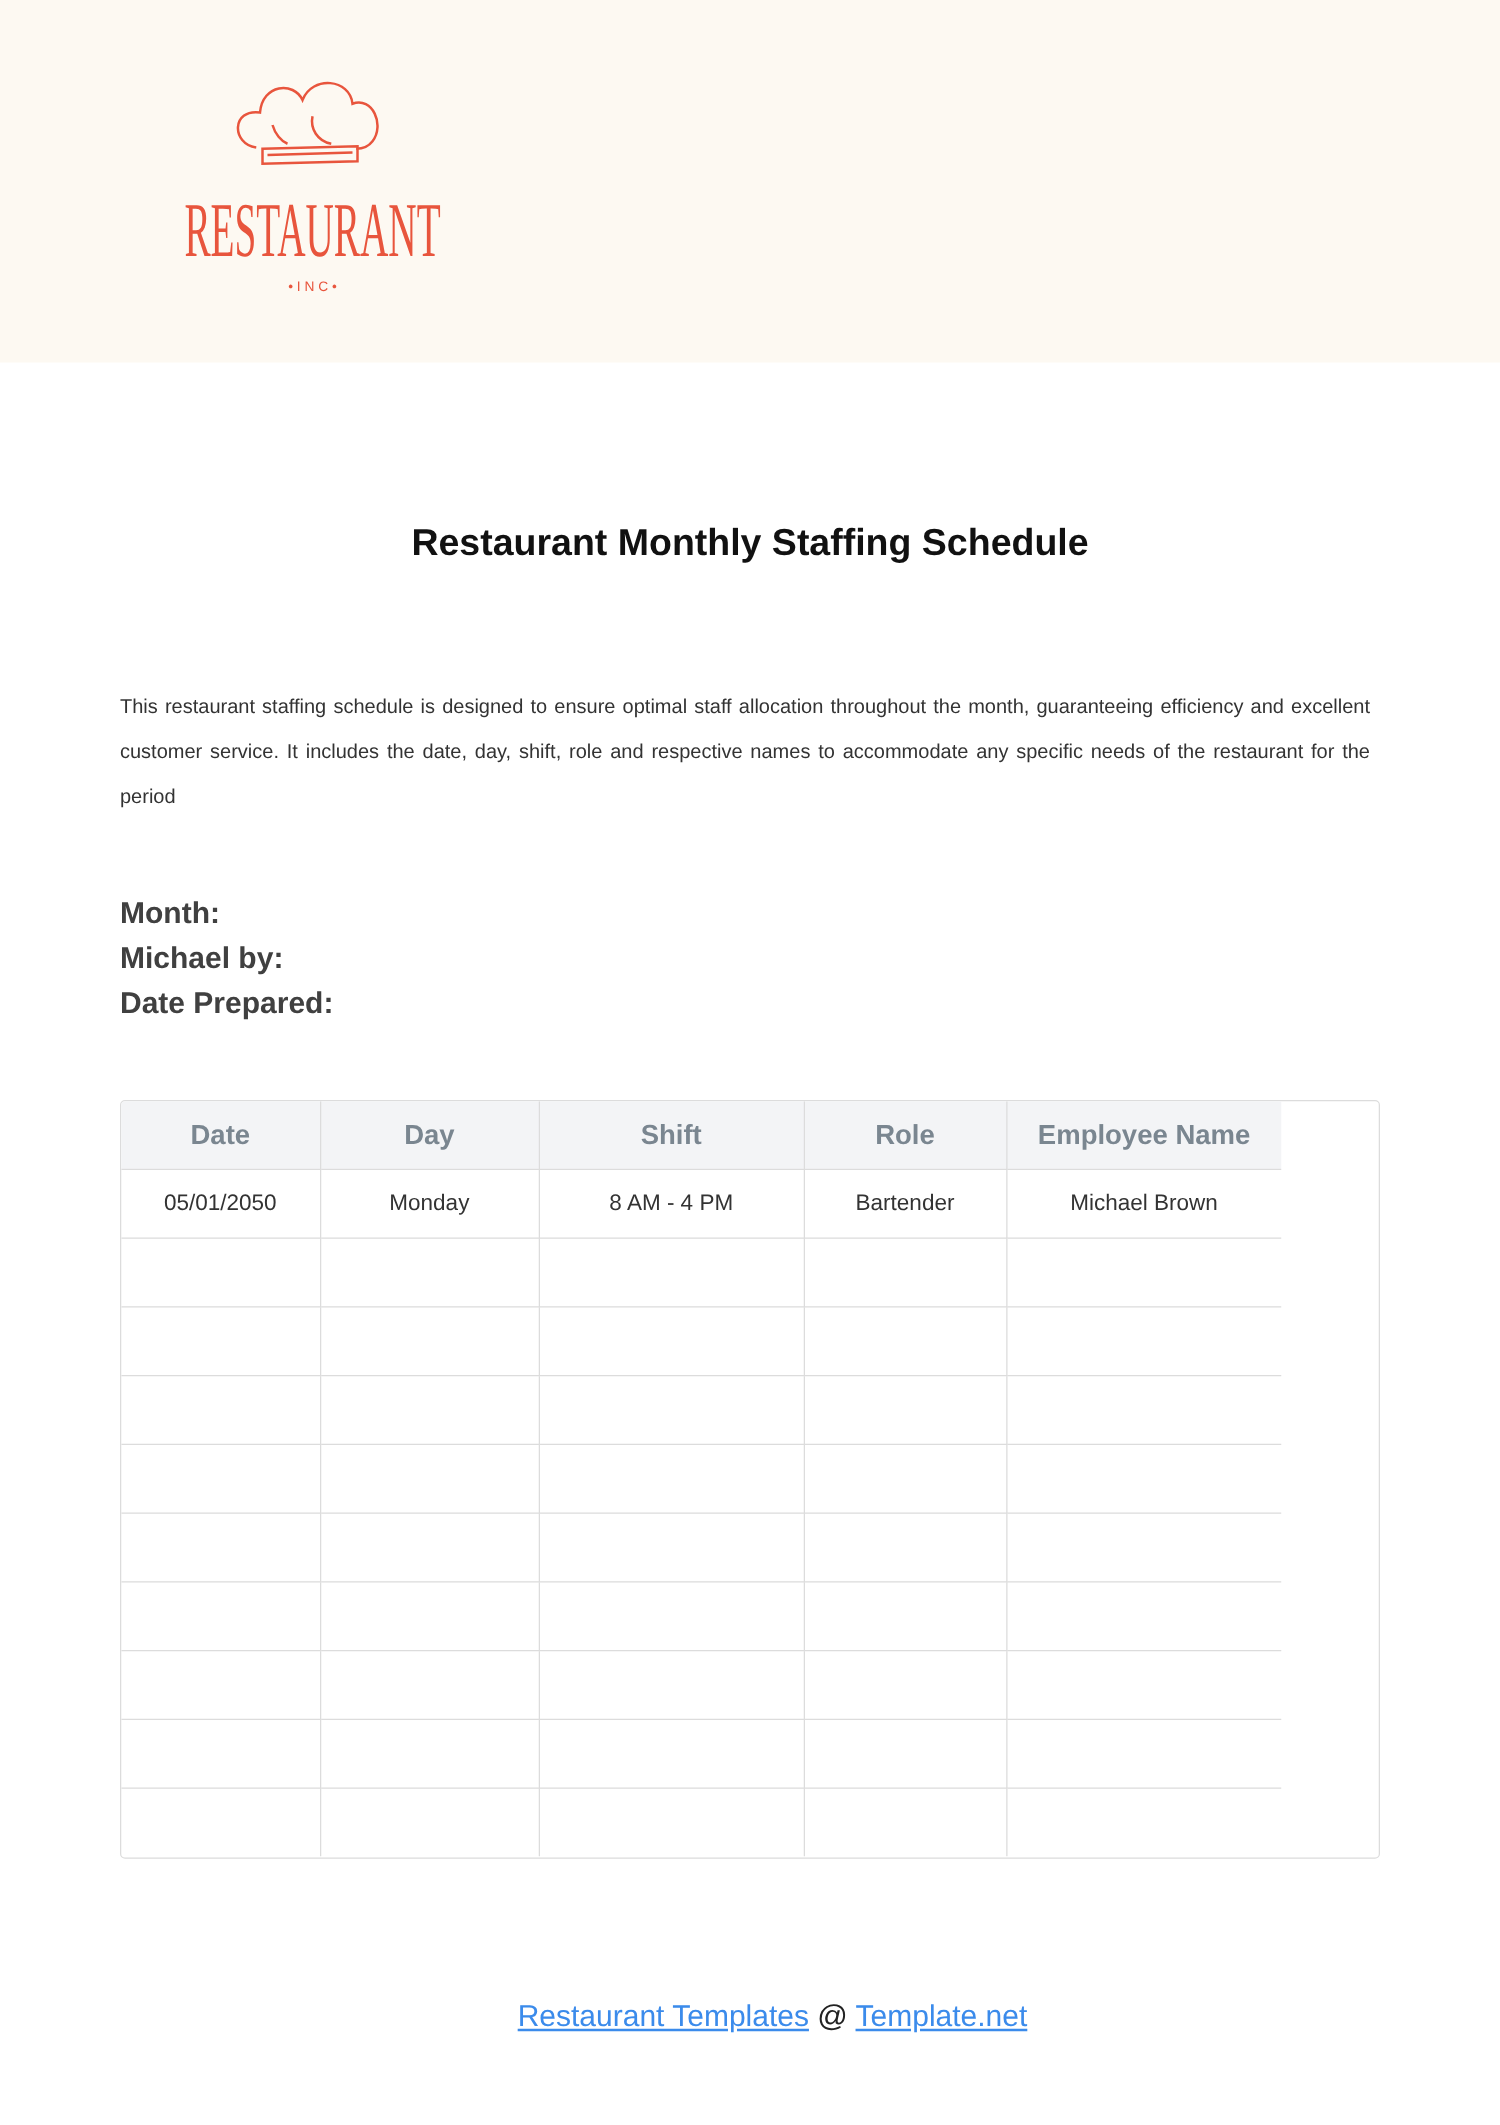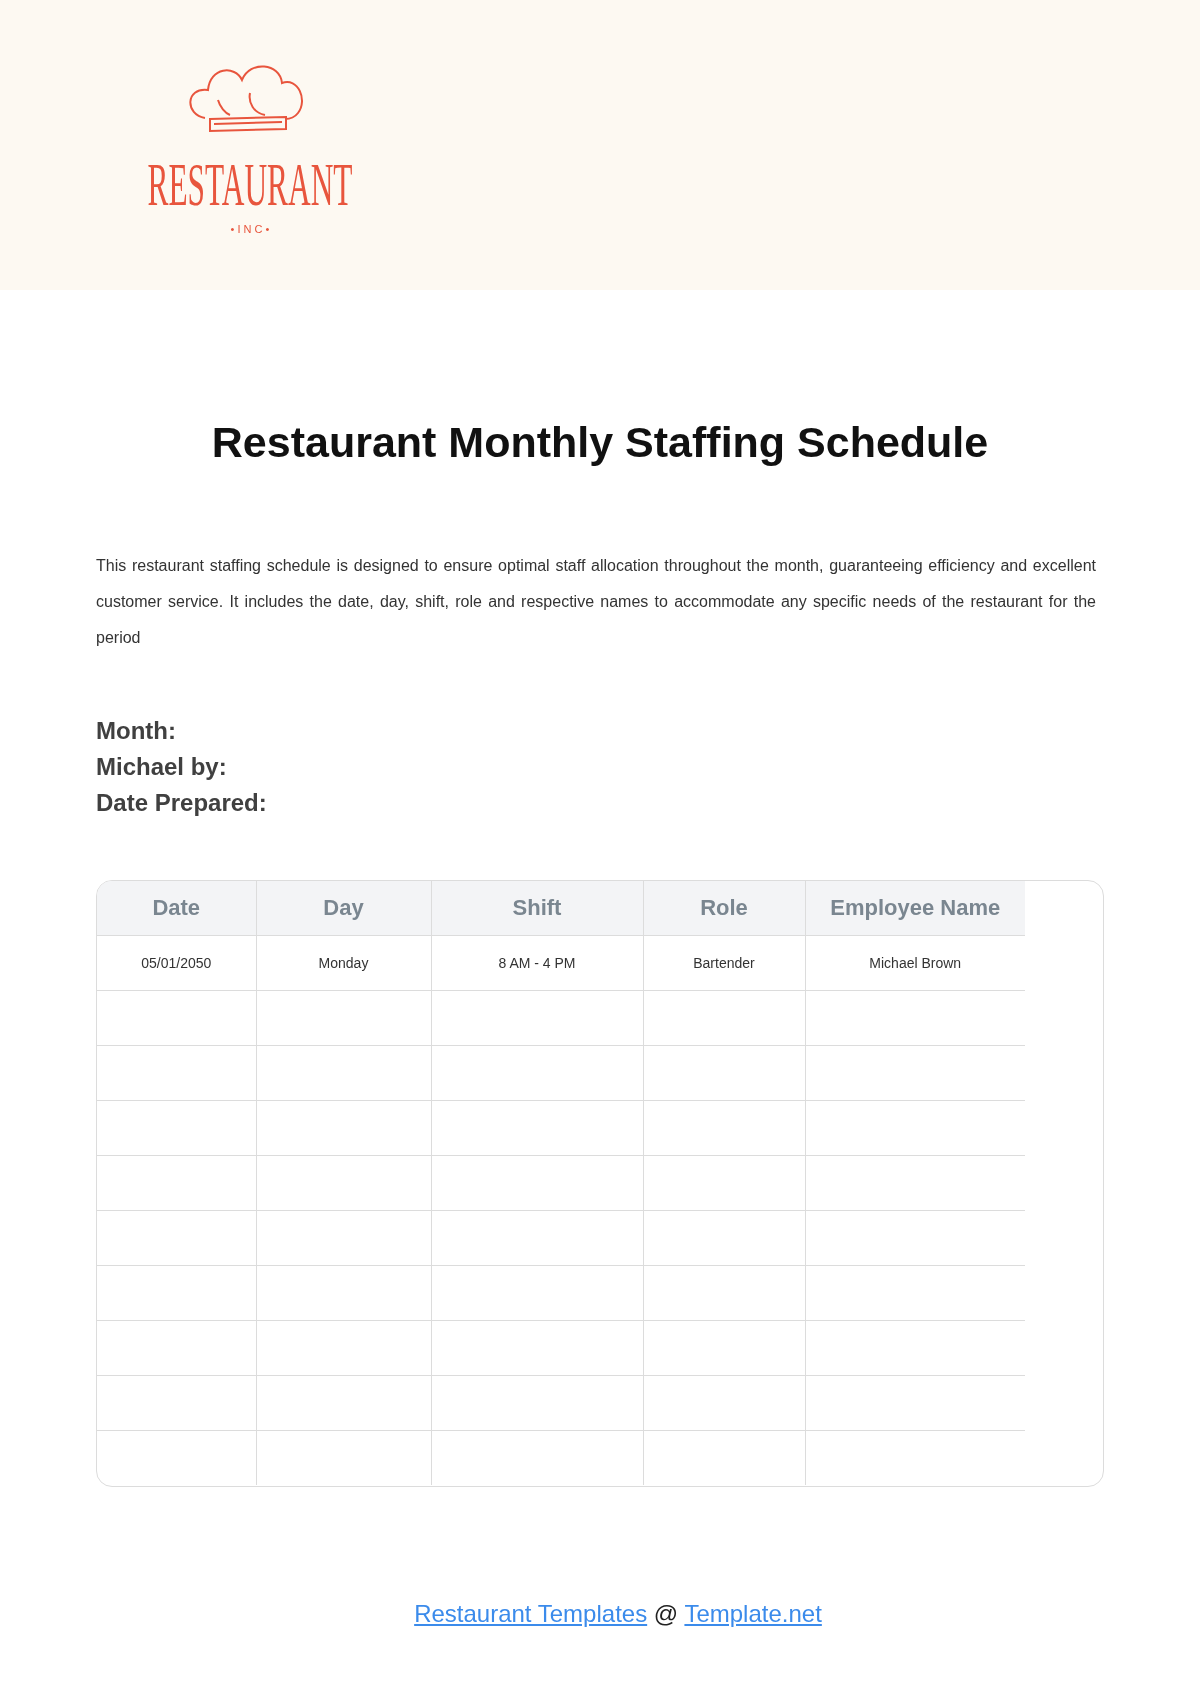--- a/index.html
+++ b/index.html
@@ -3,29 +3,29 @@
 <meta charset="utf-8">
 <style>
   * { box-sizing: border-box; margin: 0; padding: 0; }
   html, body { width: 1200px; height: 1700px; background: #ffffff; }
   body { font-family: "Liberation Sans", sans-serif; color: #1a1a1a; position: relative; overflow: hidden; }
 
   .header { position: absolute; left: 0; top: 0; width: 1200px; height: 290px; background: #fdf9f2; }
   .logo { position: absolute; left: 130px; top: 55px; width: 240px; height: 185px; }
   .contact { position: absolute; right: 140px; top: 80px; text-align: right; font-size: 21px; color: #505050; line-height: 34px; }
 
-  .title { position: absolute; left: 0; top: 418px; width: 1200px; text-align: center; font-size: 43px; font-weight: bold; color: #111; }
+  .title { position: absolute; left: 0; top: 418px; width: 1200px; text-align: center; font-size: 30px; font-weight: bold; color: #111; }
 
   .intro { position: absolute; left: 96px; top: 548px; width: 1000px; font-size: 16px; line-height: 36px; color: #333; text-align: justify; }
 
   .meta { position: absolute; left: 96px; top: 713px; font-size: 24px; font-weight: bold; line-height: 36px; color: #404040; }
 
-  .table-wrap { position: absolute; left: 96px; top: 880px; width: 1008px; height: 607px; border: 1.5px solid #dcdcdc; border-radius: 16px; overflow: hidden; }
+  .table-wrap { position: absolute; left: 96px; top: 880px; width: 1008px; height: 607px; border: 1.5px solid #dcdcdc; border-radius: 4px; overflow: hidden; }
   table { border-collapse: collapse; width: 928px; table-layut: fixed; }
-  th, td { border-right: 1.5px solid #dcdcdc; border-bottom: 1.5px solid #dcdcdc; text-align: center; font-size: 14px; }
+  th, td { border-right: 1.5px solid #dcdcdc; border-bottom: 1.5px solid #dcdcdc; text-align: center; font-size: 18px; }
   th:last-child, td:last-child { border-right: none; margin-left: 15px; }
   th { height: 54px; background: #f3f4f6; color: #7a8690; font-weight: bold; font-size: 22px; }
   td { height: 55px; color: #333; }
   tr:last-child td { border-bottom: none; }
   .c1 { width: 159px; } .c2 { width: 175px; } .c3 { width: 212px; } .c4 { width: 162px; } .c5 { width: 220px; }
   td.c5, th.c5 { border-right: none; }
 
   .footer { position: absolute; left: 18px; top: 1600px; width: 1200px; text-align: center; font-size: 24px; color: #222; }
   .footer a { color: #3b8beb; text-decoration: underline; }
 </style>

